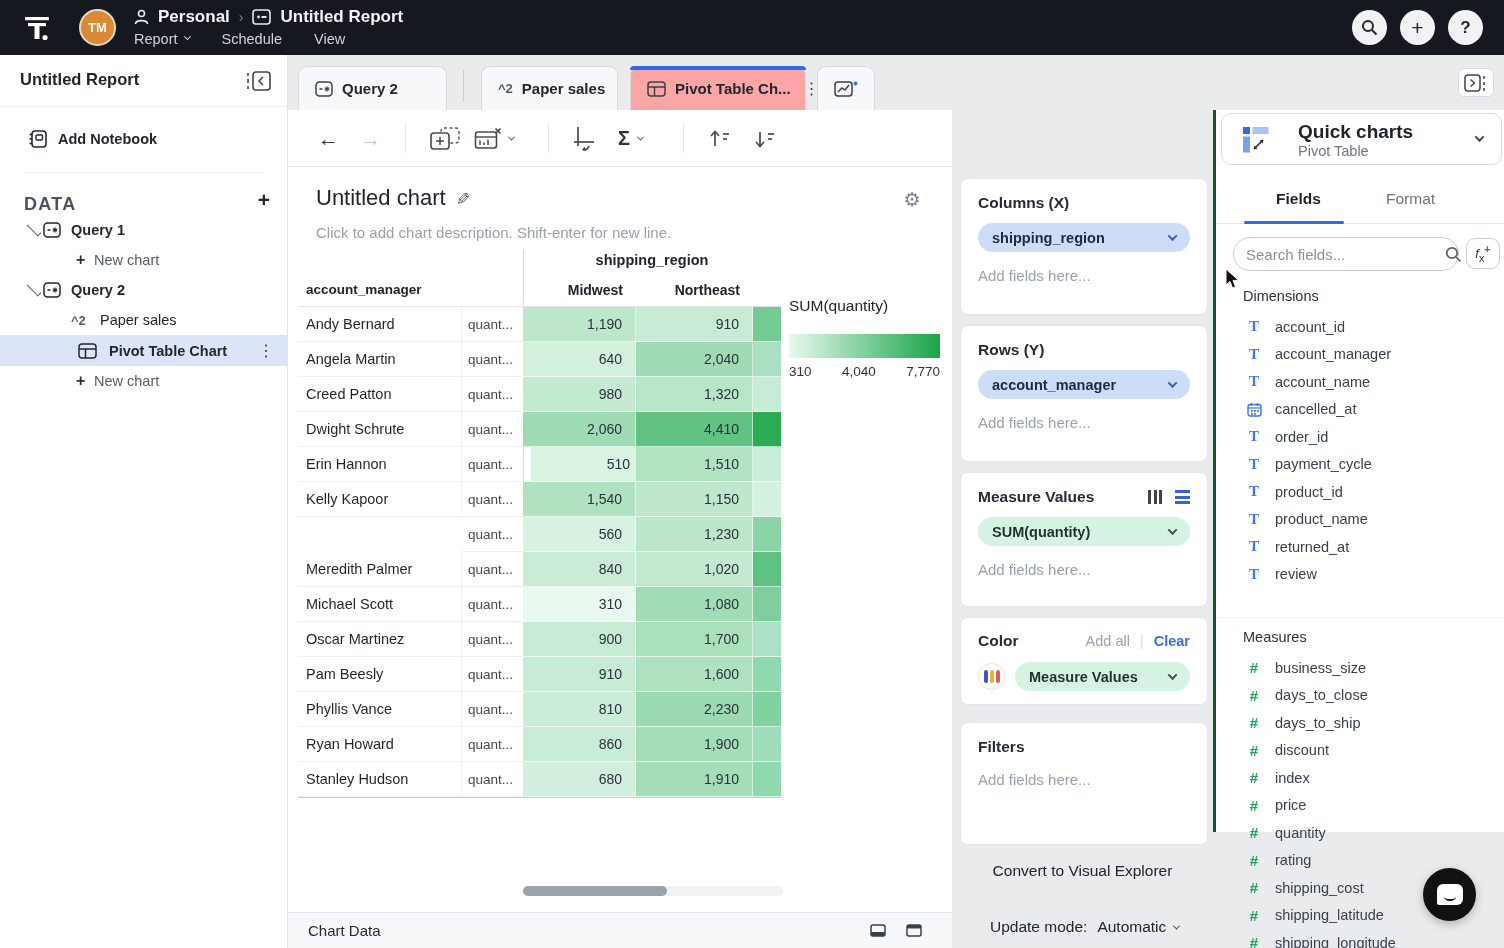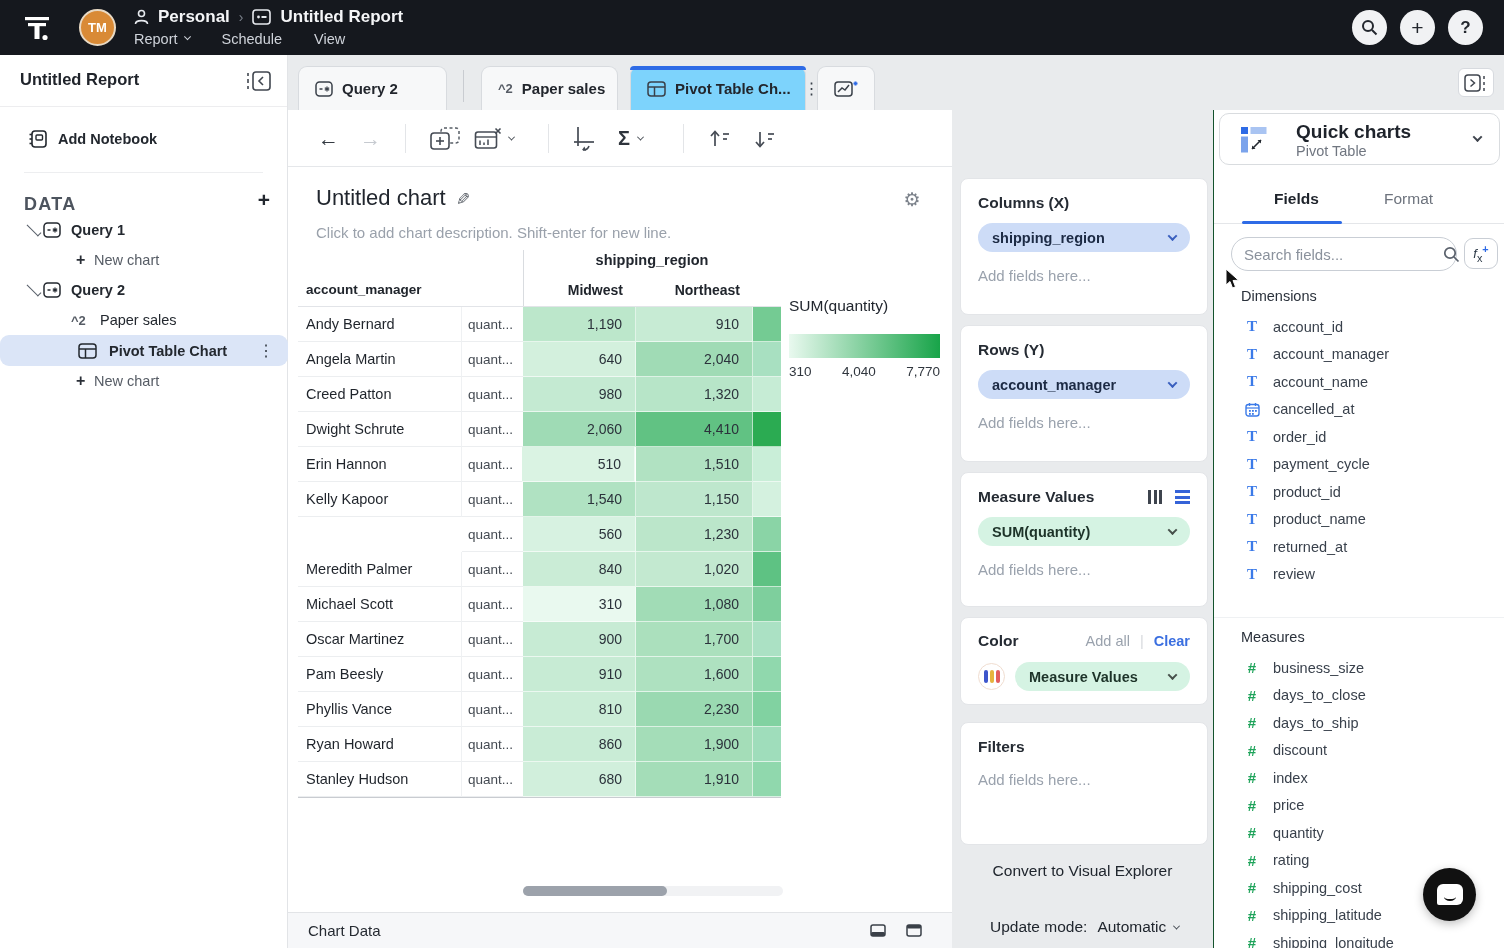--- a/index.html
+++ b/index.html
@@ -39,30 +39,30 @@
   #data-head { position:absolute; left:0; top:133px; width:288px; height:28px; }
   #data-label { position:absolute; left:24px; top:6px; font-size:18px; font-weight:bold; letter-spacing:1.3px; color:#4d545e; }
   #data-add { position:absolute; right:18px; top:0px; font-size:21px; font-weight:bold; color:#23282f; cursor:pointer; }
   .tree-row { position:absolute; left:0; width:288px; height:30px; display:flex; align-items:center; cursor:pointer; font-size:14.5px; }
   .tree-row .lbl { color:#23282f; font-weight:bold; }
   .tree-row .lbl-plain { color:#23282f; font-weight:normal; }
   .tree-row .lbl-gray { color:#565c65; font-weight:normal; }
   .tree-chev { margin-left:26px; width:16px; color:#5a616b; }
   .tree-icon { width:20px; margin-right:9px; display:flex; justify-content:center; }
   .tree-plus { margin-left:76px; width:18px; font-weight:bold; font-size:16px; color:#2a2f37; }
-  .row-selected { background:#dbe5f7;border-radius:9px; }
+  .row-selected { background:#dbe5f7; }
   .kebab { position:absolute; right:14px; font-size:16px; color:#3a414b; letter-spacing:0; }
   .caret2 { font-size:13px; font-weight:bold; color:#565c65; }
 
   
   #tabstrip { position:absolute; left:288px; top:55px; width:925px; height:55px; }
   .tab { position:absolute; bottom:0; height:44px; background:#f7f8f9; border:1px solid #d8dbdf; border-bottom:none;
          border-radius:9px 9px 0 0; display:flex; align-items:center; padding:0 16px; gap:9px; cursor:pointer; }
   .tab .lbl { font-size:15px; font-weight:bold; color:#22262d; white-space:nowrap; }
-  .tab.active { background:#7dd3fc; }
+  .tab.active { background:#fca5a5; }
   .tab.active::before { content:''; position:absolute; top:-1px; left:-1px; right:-1px; height:4px;
                         background:#2e6be6; border-radius:9px 9px 0 0; }
   #tab-sep { position:absolute; left:175px; bottom:8px; width:1px; height:32px; background:#c9ccd1; }
 
   
   #toolbar { position:absolute; left:288px; top:110px; width:664px; height:57px; background:#fff; border-bottom:1px solid #e5e7ea; }
   .tbi { position:absolute; top:0; height:57px; display:flex; align-items:center; cursor:pointer; color:#343a42; }
   .tb-sep { position:absolute; top:14px; width:1px; height:29px; background:#e3e5e8; }
   .arrow-glyph { font-size:21px; }
 
@@ -131,21 +131,21 @@
   #color-row { display:flex; align-items:center; gap:10px; margin-top:12px; }
   #color-wheel { width:27px; height:27px; border-radius:50%; background:#fff; border:1px solid #f0ddd0;
                  display:flex; align-items:center; justify-content:center; gap:2px; flex:0 0 auto; cursor:pointer; }
   #color-wheel i { width:4px; height:13px; border-radius:2px; }
   #color-row .pill { flex:1; margin-top:0; }
   #convert-link { position:absolute; left:952px; top:862px; width:261px; text-align:center; font-size:15.5px; color:#20262e; cursor:pointer; }
   #update-row { position:absolute; left:990px; top:918px; display:flex; align-items:center; gap:10px; font-size:15.5px; color:#20262e; }
   #update-value { display:flex; align-items:center; gap:8px; cursor:pointer; }
 
   
-  #fields-panel { position:absolute; left:1213px; top:110px; width:291px; height:838px; background:#fff; border-left:1px solid #14532d; }
+  #fields-panel { position:absolute; left:1213px; top:110px; width:291px; height:722px; background:#fff; border-left:3px solid #14532d; }
   #qc-card { position:absolute; left:5px; top:3px; width:281px; height:52px; border:1px solid #d9dcdf; border-radius:10px; cursor:pointer; }
   #qc-icon { position:absolute; left:20px; top:12px; width:28px; height:28px; }
   #qc-title { position:absolute; left:76px; top:7px; font-size:19px; font-weight:bold; color:#1e232b; }
   #qc-sub { position:absolute; left:76px; top:29px; font-size:14.5px; color:#707680; }
   #qc-chev { position:absolute; right:18px; top:21px; color:#3f454e; }
   #fp-tabs { position:absolute; left:0; top:68px; width:291px; height:46px; border-bottom:1px solid #e4e6e9; }
   #fp-tab-fields { position:absolute; left:60px; top:12px; font-size:15.5px; font-weight:bold; color:#1e232b; cursor:pointer; }
   #fp-tab-format { position:absolute; left:170px; top:12px; font-size:15.5px; color:#6d737d; cursor:pointer; }
   #fp-underline { position:absolute; left:28px; top:43px; width:100px; height:3px; background:#2e6be6; border-radius:2px; }
   #search-wrap { position:absolute; left:17px; top:127px; width:226px; height:34px; border:1.5px solid #c9ced5; border-radius:17px;
@@ -466,21 +466,21 @@
         <div class="prow">
           <div class="pname">Dwight Schrute</div>
           <div class="pquant">quant...</div>
           <div class="pcell" style="left: 225px; width: 113px; background: rgb(159, 219, 181);">2,060</div>
           <div class="pcell" style="left: 338px; width: 117px; background: rgb(97, 194, 131);">4,410</div>
           <div class="pedge" style="left: 455px; width: 28px; background: rgb(43, 171, 82);"></div>
         </div>
         <div class="prow">
           <div class="pname">Erin Hannon</div>
           <div class="pquant">quant...</div>
-          <div class="pcell" style="left: 224px; width: 113px; background: rgb(218, 243, 227);">510</div>
+          <div class="pcell" style="left: 233px; width: 113px; background: rgb(218, 243, 227);">510</div>
           <div class="pcell" style="left: 338px; width: 117px; background: rgb(177, 226, 194);">1,510</div>
           <div class="pedge" style="left: 455px; width: 28px; background: rgb(201, 238, 216);"></div>
         </div>
         <div class="prow">
           <div class="pname">Kelly Kapoor</div>
           <div class="pquant">quant...</div>
           <div class="pcell" style="left: 225px; width: 113px; background: rgb(176, 226, 194);">1,540</div>
           <div class="pcell" style="left: 338px; width: 117px; background: rgb(190, 231, 205);">1,150</div>
           <div class="pedge" style="left: 455px; width: 28px; background: rgb(212, 241, 223);"></div>
         </div>

